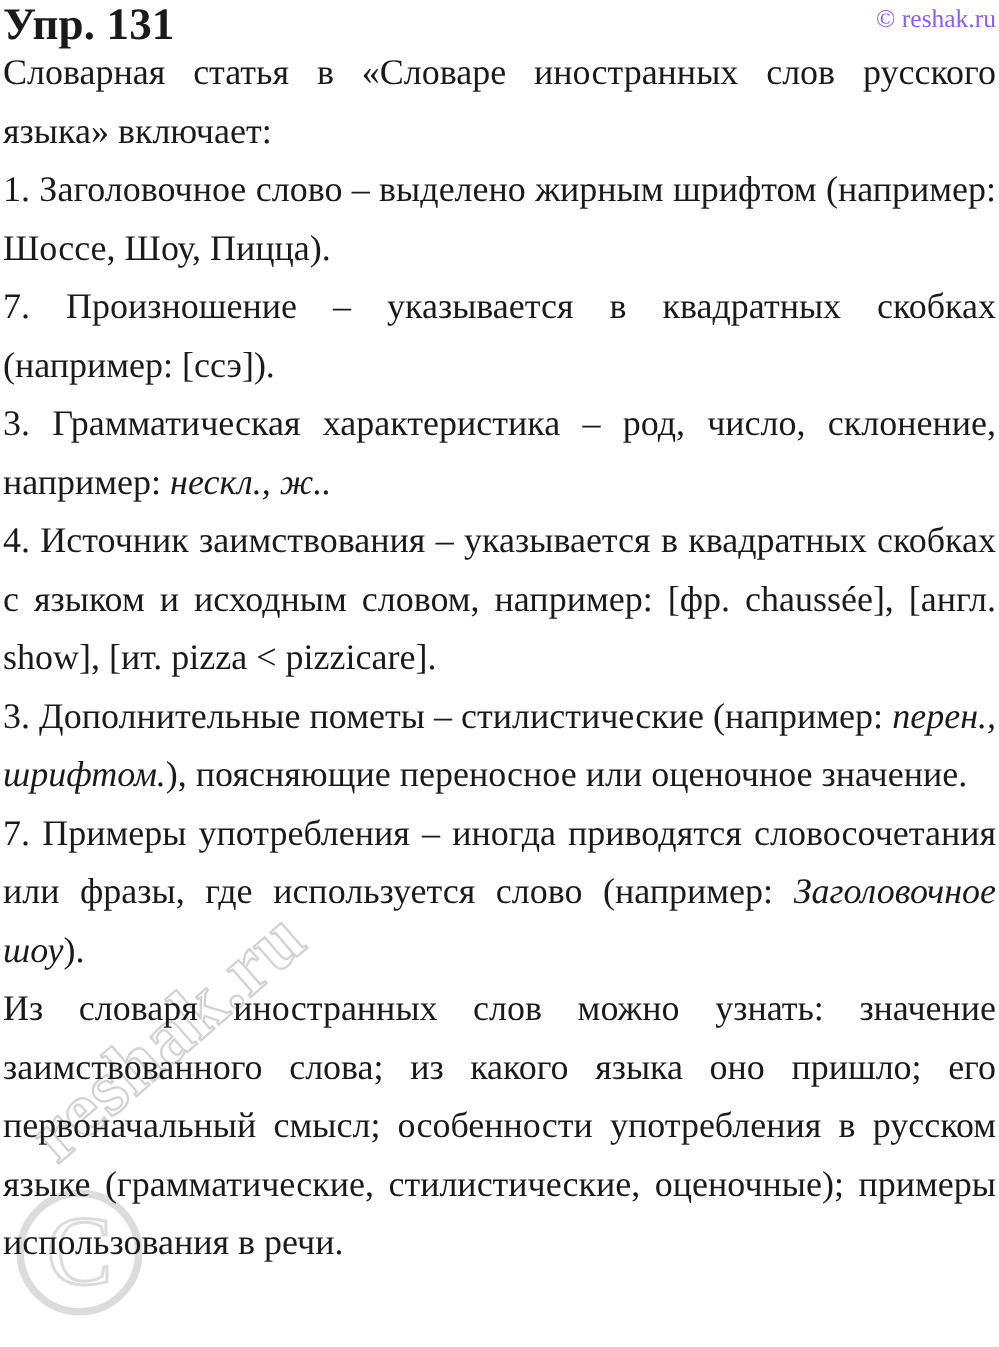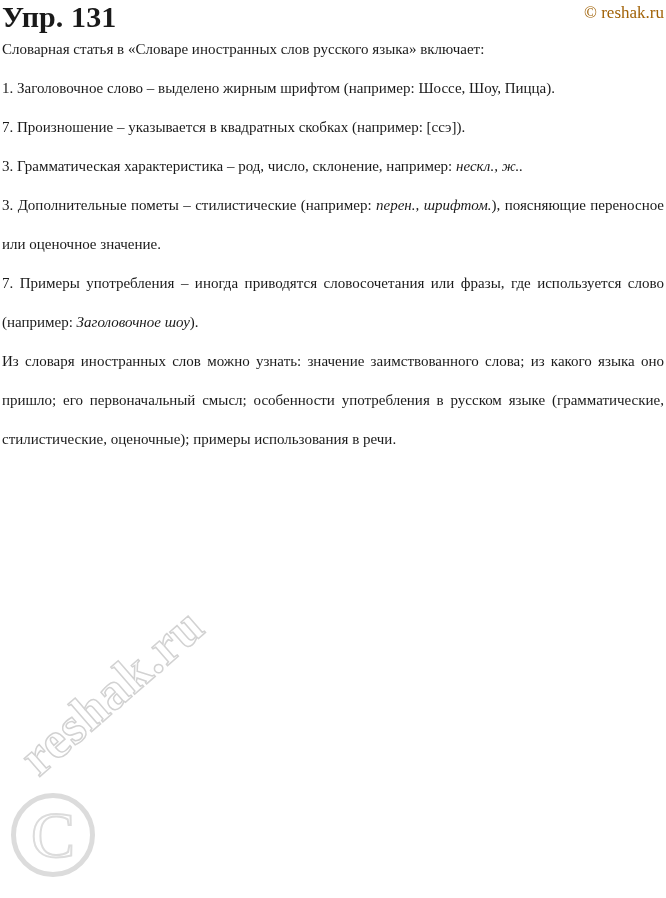--- a/index.html
+++ b/index.html
@@ -36,34 +36,34 @@
     font-weight: bold;
     letter-spacing: 0.1px;
     white-space: nowrap;
   }
   .copyright {
     position: absolute;
     right: 2px;
     top: 3px;
     font-size: 17px;
     white-space: nowrap;
-    color: #a16207;
+    color: #8b5cf6;
   }
 
   
   .content {
     position: relative;
     padding: 0 2px;
     box-sizing: border-box;
     z-index: 2;
   }
   p.para {
     margin: 0;
     padding: 0;
-    font-size: 15px;
+    font-size: 24px;
     line-height: 39px;
     text-align: justify;
     text-justify: inter-word;
     hyphens: none;
   }
   p.para.last-para {
     text-align: justify;
   }
   p.para i, p.para em {
     font-style: italic;
@@ -135,18 +135,19 @@
   <div class="header">
     <div class="ex-title">Упр. 131</div>
     <div class="copyright">© reshak.ru</div>
   </div>
 
   <div class="content">
     <p class="para intro">Словарная статья в «Словаре иностранных слов русского языка» включает:</p>
     <p class="para item"><span>1. Заголовочное слово – выделено жирным шрифтом (например: Шоссе, Шоу, Пицца).</span></p>
     <p class="para item"><span>7. Произношение – указывается в квадратных скобках (например: [ссэ]).</span></p>
     <p class="para item"><span>3. Грамматическая характеристика – род, число, склонение, например: </span><i>нескл., ж..</i></p>
+    <p class="para item"><span>4. Источник заимствования – указывается в квадратных скобках с языком и исходным словом, например: [фр. chaussée], [англ. show], [ит. pizza &lt; pizzicare].</span></p>
     <p class="para item"><span>3. Дополнительные пометы – стилистические (например: </span><i>перен., шрифтом.</i><span>), поясняющие переносное или оценочное значение.</span></p>
     <p class="para item"><span>7. Примеры употребления – иногда приводятся словосочетания или фразы, где используется слово (например: </span><i>Заголовочное шоу</i><span>).</span></p>
     <p class="para last-para"><span>Из словаря иностранных слов можно узнать: значение заимствованного слова; из какого языка оно пришло; его первоначальный смысл; особенности употребления в русском языке (грамматические, стилистические, оценочные); примеры использования в речи.</span></p>
   </div>
 
 </div>
 
 </body></html>

